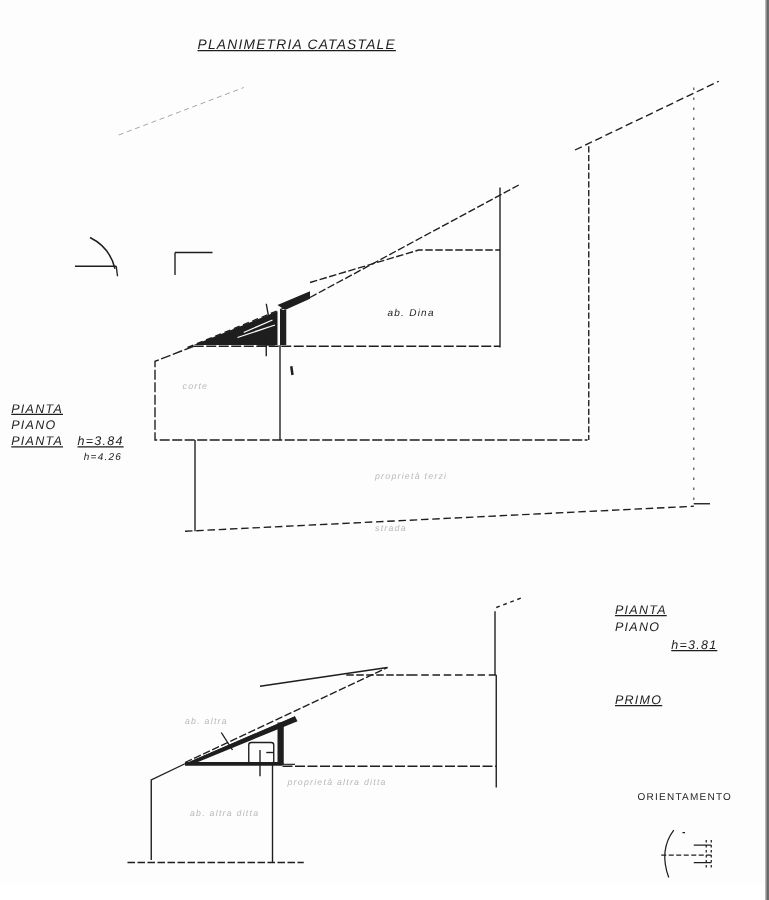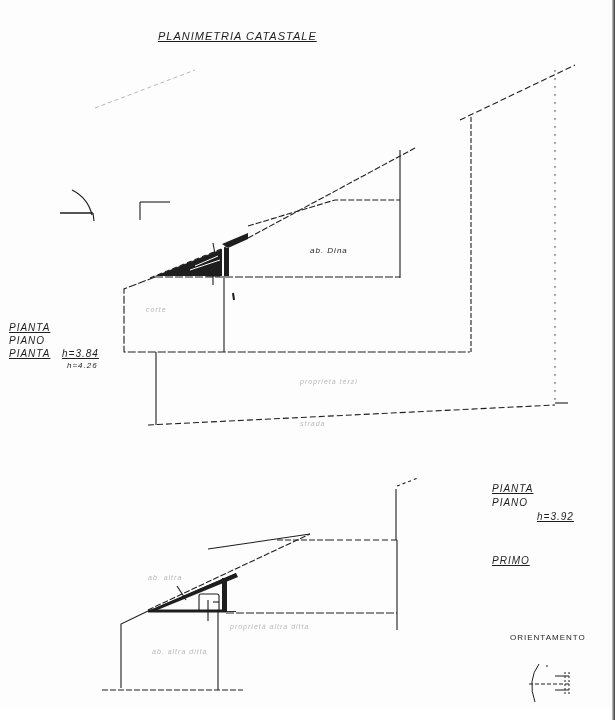--- a/index.html
+++ b/index.html
@@ -99,21 +99,21 @@
   <div class="hand lbl" style="left:67px;top:360px;font-size:8px;">h=4.26</div>
 
   <div class="hand" style="left:310px;top:246px;font-size:8px;">ab. Dina</div>
   <div class="faint" style="left:146px;top:306px;">corte</div>
   <div class="faint" style="left:300px;top:378px;">proprietà terzi</div>
   <div class="faint" style="left:300px;top:420px;">strada</div>
 
   <div class="hand lbl u" style="left:492px;top:483px;">PIANTA</div>
   <div class="hand lbl" style="left:492px;top:497px;">PIANO</div>
   <div class="hand lbl u" style="left:492px;top:511px;margin-top:44px;">PRIMO</div>
-  <div class="hand lbl u" style="left:537px;top:511px;">h=3.92</div>
+  <div class="hand lbl u" style="left:537px;top:511px;">h=3.81</div>
 
   <div class="faint" style="left:148px;top:574px;">ab. altra</div>
   <div class="faint" style="left:230px;top:623px;">proprietà altra ditta</div>
   <div class="faint" style="left:152px;top:648px;">ab. altra ditta</div>
 
   <div class="hand" style="left:510px;top:633px;font-size:8px;font-style:normal;">ORIENTAMENTO</div>
   <svg style="left:525px;top:660px;" width="60" height="50" viewBox="0 0 60 50">
     <g stroke="#1e1e1e" fill="none" stroke-width="1">
       <path d="M14 4 Q2 20 10 42"></path>
       <line x1="4" y1="24" x2="44" y2="24" stroke-dasharray="4,2"></line>

